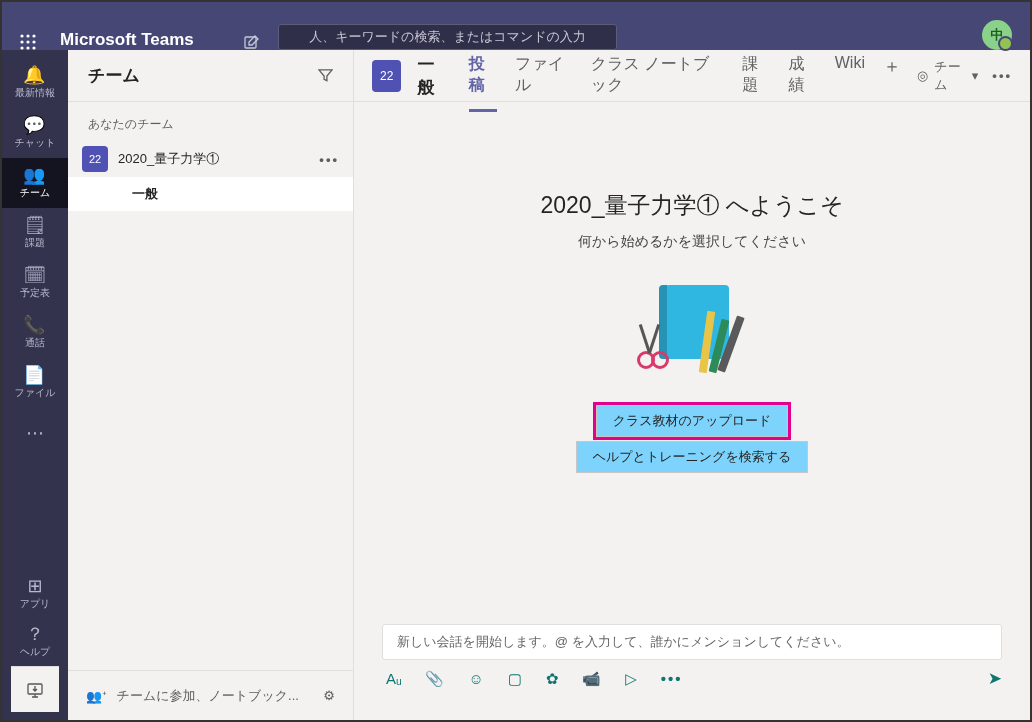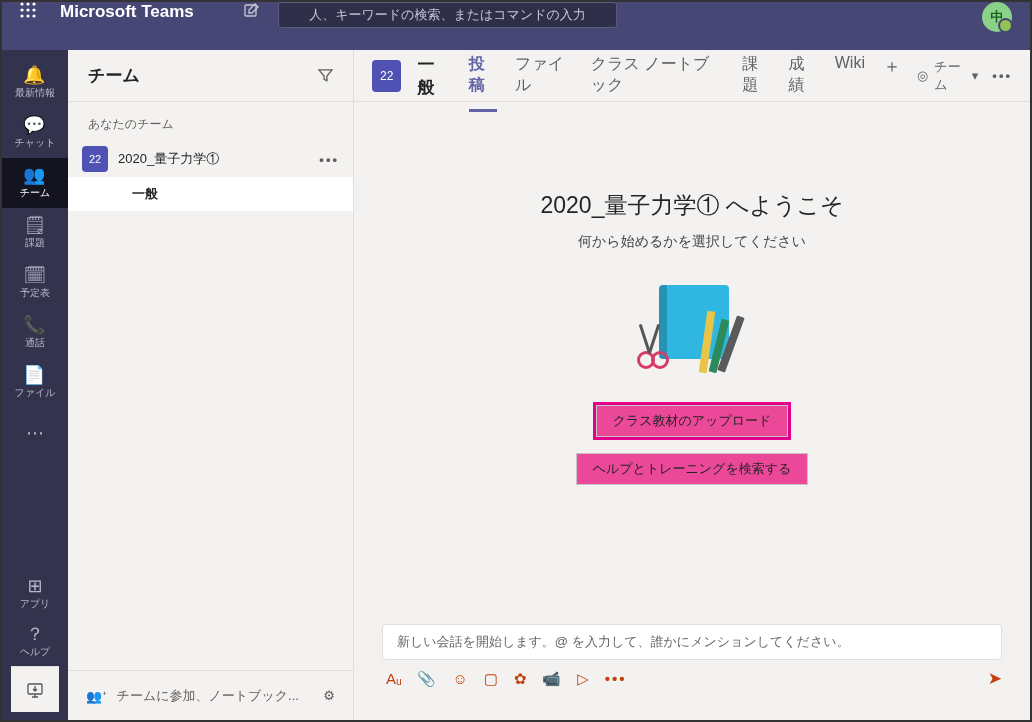--- a/index.html
+++ b/index.html
@@ -1,18 +1,18 @@
 <!DOCTYPE html>
 <html><head>
 <meta charset="utf-8">
 <style>
   * { box-sizing: border-box; margin: 0; padding: 0; font-family: "Segoe UI", "Meiryo", sans-serif; }
   html, body { height: 100%; }
   body { width: 1032px; height: 722px; display: flex; flex-direction: column; background:#f3f2f1; overflow: hidden; border:2px solid #333;}
-  .topbar { height: 48px; background: #464775; display: flex; align-items: flex-start; padding: 0 14px; gap:14px; }
+  .topbar { height: 48px; background: #464775; display: flex; align-items: flex-end; padding: 0 14px; gap:14px; }
   .waffle { color:#fff; font-size:16px; display:flex; align-items:center; justify-content:center; width:24px;}
   .app-title { color:#fff; font-weight:600; font-size:17px; margin-left:6px; flex:0 0 170px;}
   .compose-icon { color:#d1d1e0; font-size:14px; margin-right:4px; }
   .search-box { flex:1; max-width:460px; height:26px; background:#2f2f4a; border:1px solid #5b5b7a; border-radius:3px; display:flex; align-items:center; justify-content:center; color:#c7c7d6; font-size:13px;}
   .topbar-spacer { flex:1; }
   .avatar { width:30px; height:30px; border-radius:50%; background:#8ad18a; color:#1b5e20; display:flex; align-items:center; justify-content:center; font-size:13px; font-weight:600; position:relative; margin-right:4px;}
   .avatar::after { content:""; position:absolute; right:-1px; bottom:-1px; width:11px; height:11px; border-radius:50%; background:#92c353; border:2px solid #464775;}
   .body-row { flex:1; display:flex; min-height:0;}
   .apprail { width:66px; background:#33334d; display:flex; flex-direction:column; align-items:center; padding-top:8px;}
   .rail-item { width:66px; height:50px; display:flex; flex-direction:column; align-items:center; justify-content:center; color:#b8b8cc; font-size:10px; gap:2px; cursor:pointer;}
@@ -54,25 +54,25 @@
   .scissors::before { left:0;}
   .scissors::after { left:14px;}
   .scissors .blade1, .scissors .blade2 { position:absolute; width:3px; height:30px; background:#555; left:11px; top:-6px; transform-origin: bottom center;}
   .blade1 { transform: rotate(-18deg);}
   .blade2 { transform: rotate(18deg);}
   .pencils { position:absolute; right:4px; top:10px; width:40px; height:78px;}
   .pencil { position:absolute; width:8px; height:62px; border-radius:1px; bottom:0;}
   .p1 { background:#e8c547; left:0; transform:rotate(8deg);}
   .p2 { background:#2d8a5a; left:12px; height:54px; transform:rotate(14deg);}
   .p3 { background:#5a5a5a; left:24px; height:58px; transform:rotate(20deg);}
-  .action-btn { min-width:170px; height:32px; border:1px solid #c8c6c4; background:#ec4899; font-size:13px; color:#252423; padding:0 16px; margin-bottom:16px; cursor:pointer;font-family:Liberation Mono, monospace;}
+  .action-btn { min-width:170px; height:32px; border:1px solid #c8c6c4; background:#7dd3fc; font-size:13px; color:#252423; padding:0 16px; margin-bottom:4px; cursor:pointer;font-family:Liberation Mono, monospace;}
   .action-btn.highlight { outline:3px solid #e3008c; outline-offset:0px;}
   .composer { height:96px; padding:0 28px 10px; display:flex; flex-direction:column; gap:8px;}
   .compose-box { height:36px; background:#fff; border:1px solid #e1dfdd; border-radius:3px; display:flex; align-items:center; padding:0 14px; color:#666; font-size:13px;}
-  .compose-toolbar { display:flex; align-items:center; gap:16px; color:#c2410c; font-size:15px; padding-left:4px;}
+  .compose-toolbar { display:flex; align-items:center; gap:24px; color:#0f766e; font-size:15px; padding-left:4px;}
   .compose-toolbar .tb-more { letter-spacing:2px; font-weight:bold;}
   .compose-toolbar .send { margin-left:auto; font-size:17px;}
   svg { display:block;}
 </style>
 </head>
 <body>
 
 <div class="topbar">
   <div class="waffle">
     <svg width="16" height="16" viewBox="0 0 16 16" fill="#fff">

